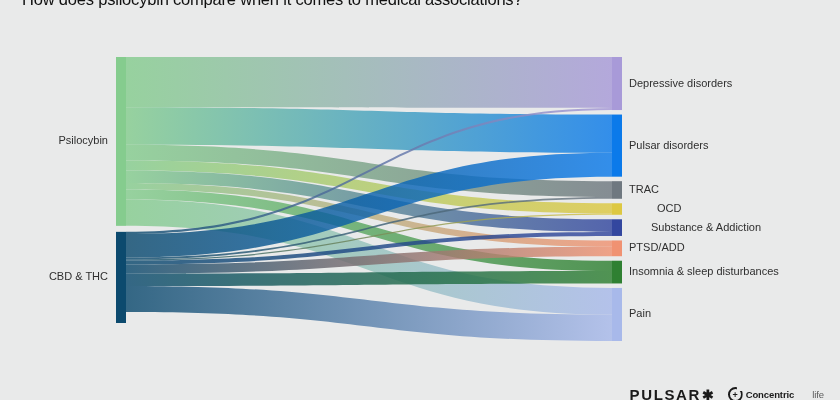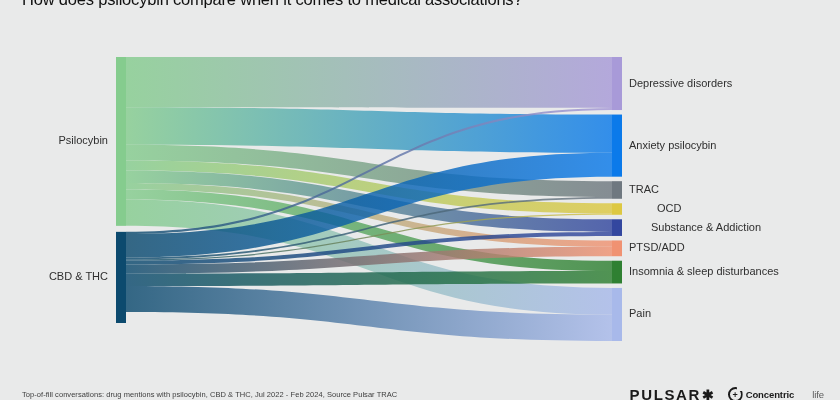--- a/index.html
+++ b/index.html
@@ -198,30 +198,29 @@
         <rect x="612" y="240.45738295318125" width="10" height="15.76230492196879" fill="#f09272"></rect>
         <rect x="612" y="260.71968787515004" width="10" height="22.734093637454983" fill="#2f8032"></rect>
         <rect x="612" y="287.953781512605" width="10" height="53.04621848739496" fill="#a8b9ea"></rect>
       </g>
   </svg>
 
   <div id="labels-layer">
       <div class="node-label left" style="top: 135.425px; right: 732px;">Psilocybin</div>
       <div class="node-label left" style="top: 271.425px; right: 732px;">CBD &amp; THC</div>
       <div class="node-label right" style="top: 77.5231px; left: 629px;">Depressive disorders</div>
-      <div class="node-label right" style="top: 139.616px; left: 629px;">Anxiety psilocybin</div>
+      <div class="node-label right" style="top: 139.616px; left: 629px;">Pulsar disorders</div>
       <div class="node-label right" style="top: 183.977px; left: 629px;">TRAC</div>
       <div class="node-label right" style="top: 203.026px; left: 657px;">OCD</div>
       <div class="node-label right" style="top: 221.622px; left: 629px; margin-left: 22px;">Substance &amp; Addiction</div>
       <div class="node-label right" style="top: 242.339px; left: 629px;">PTSD/ADD</div>
       <div class="node-label right" style="top: 266.087px; left: 629px;">Insomnia &amp; sleep disturbances</div>
       <div class="node-label right" style="top: 308.477px; left: 629px; text-align: right;">Pain</div>
     </div>
 
-  <div class="footnote">Top-of-fill conversations: drug mentions with psilocybin, CBD &amp; THC, Jul 2022 - Feb 2024, Source Pulsar TRAC</div>
 
   <div class="brandbar">
     <div class="pulsar">
       <span>PULSAR</span>
         <span class="star">✱</span>
     </div>
     <div class="concentric">
       <span class="cmark"></span>
       <span class="ctext"><span>Concentric</span><span class="lite">life</span></span>
     </div>

